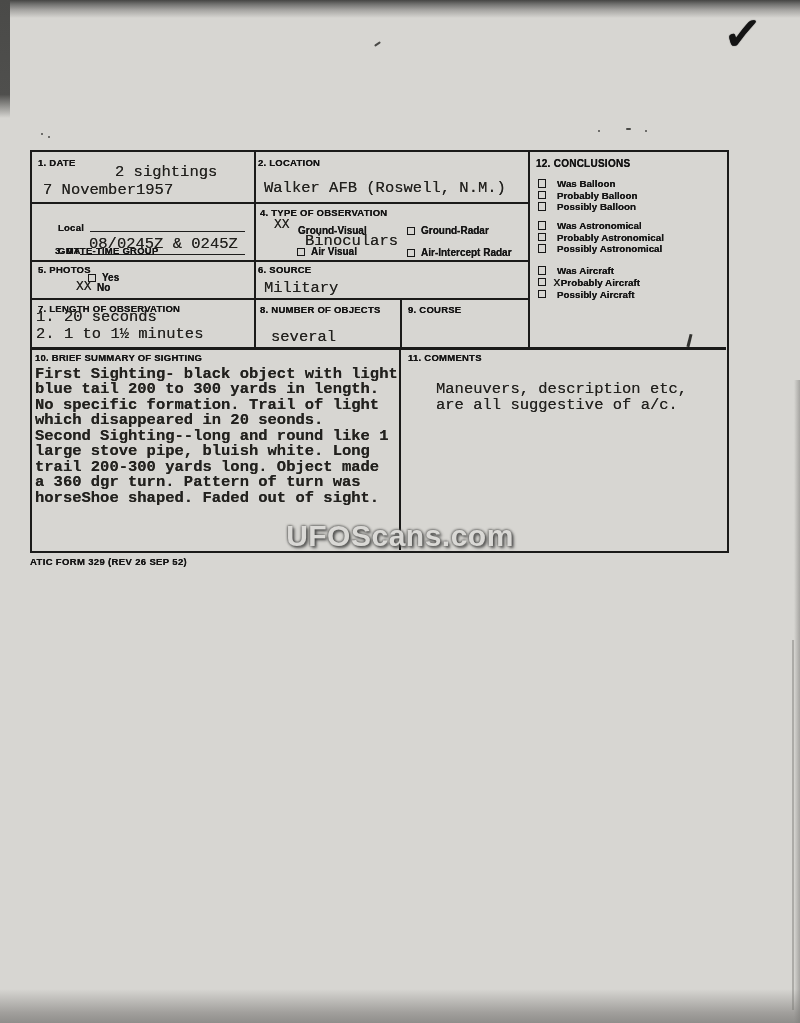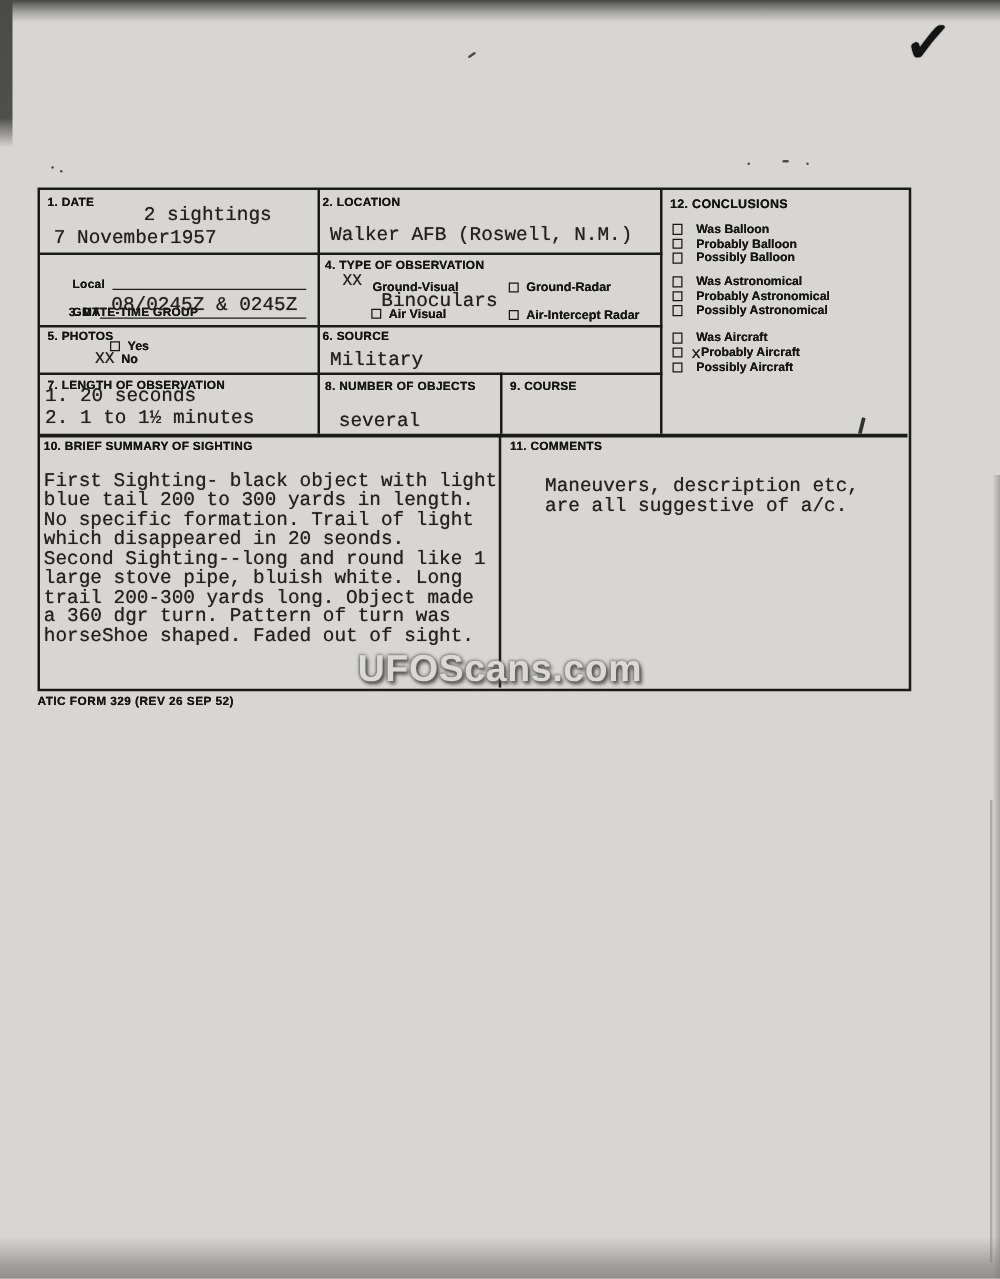--- a/index.html
+++ b/index.html
@@ -150,21 +150,21 @@
     <div class="typed" style="left:4px;top:156px;">1. 20 seconds</div>
     <div class="typed" style="left:4px;top:173px;">2. 1 to 1½ minutes</div>
 
     <div class="flabel" style="left:228px;top:152px;">8. NUMBER OF OBJECTS</div>
     <div class="typed" style="left:239px;top:176px;">several</div>
 
     <div class="flabel" style="left:376px;top:152px;">9. COURSE</div>
     <div class="typed" style="left:400px;top:176px;"></div>
 
     <div class="flabel" style="left:3px;top:200px;">10. BRIEF SUMMARY OF SIGHTING</div>
-    <div class="typed summary-lines" style="left:3px;top:226px;">
+    <div class="typed summary-lines" style="left:3px;top:215px;font-weight:bold;">
       <div>First Sighting-  black object with light</div>
       <div>blue tail 200 to 300 yards in length.</div>
       <div>No specific formation. Trail of light</div>
       <div>which disappeared in 20 seonds.</div>
       <div>Second Sighting--long and round like 1</div>
       <div>large stove pipe, bluish white. Long</div>
       <div>trail 200-300 yards long. Object made</div>
       <div>a 360 dgr turn. Pattern of turn was</div>
       <div>horseShoe shaped. Faded out of sight.</div>
     </div>

